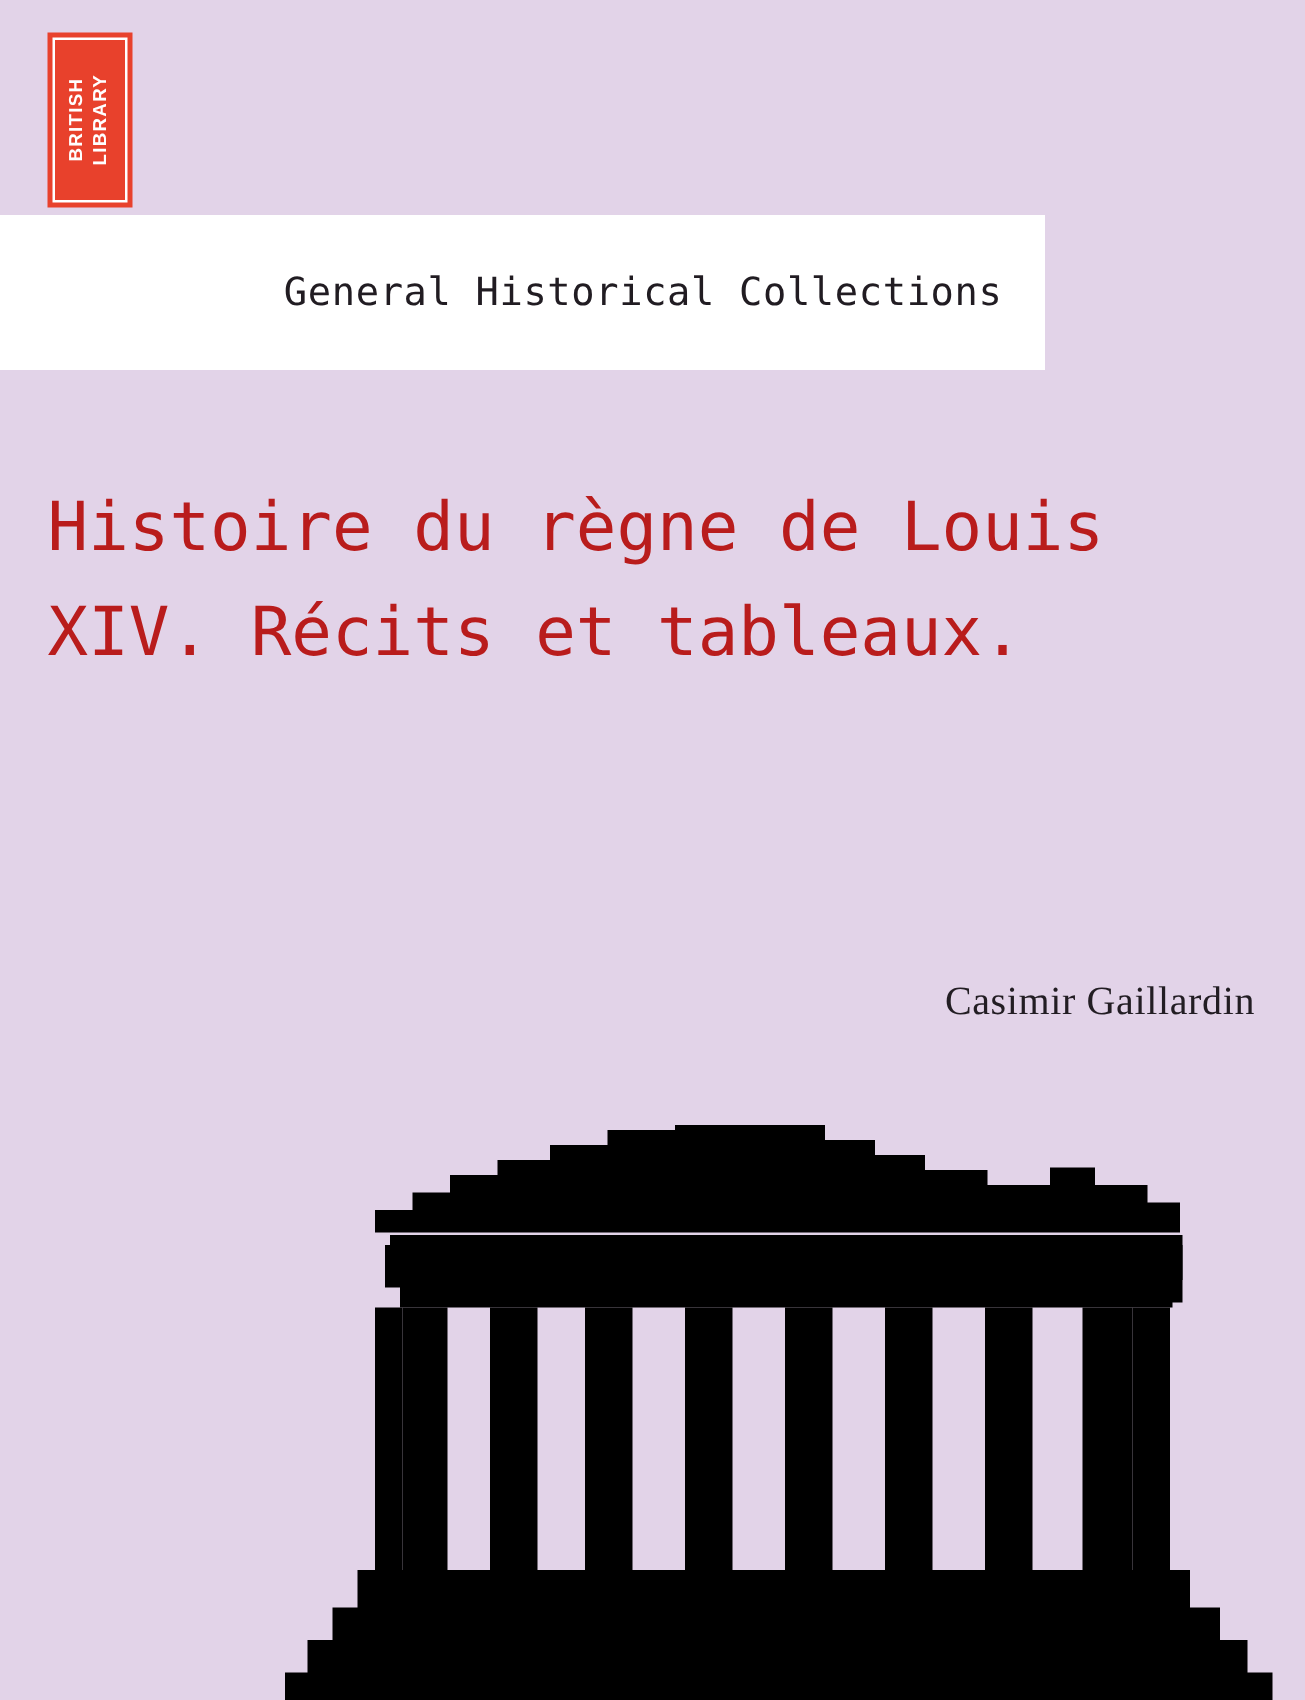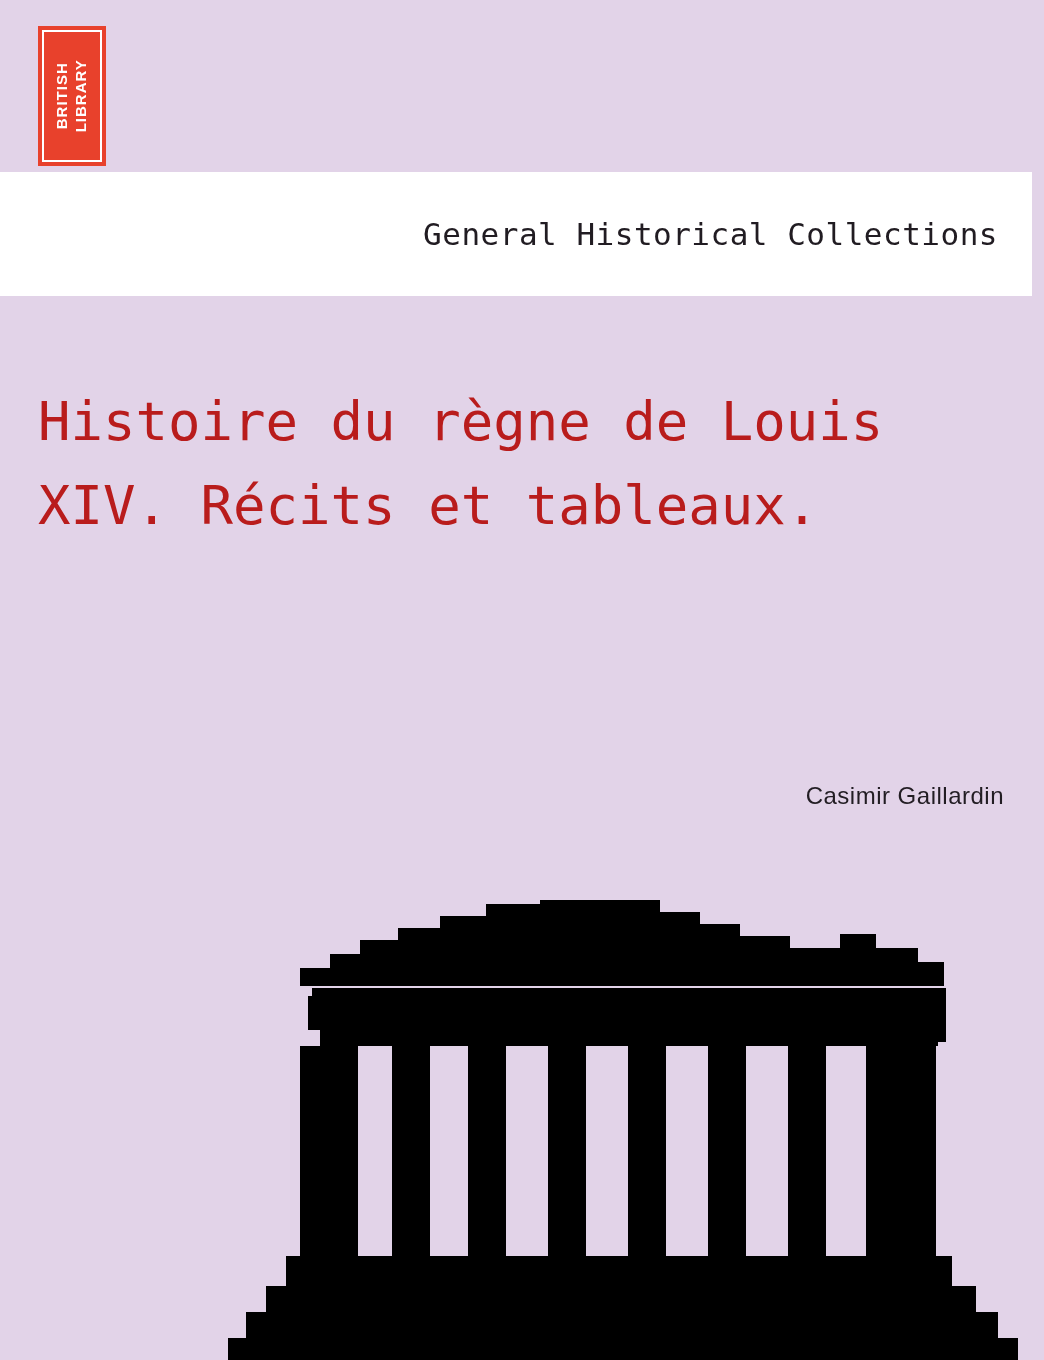--- a/index.html
+++ b/index.html
@@ -45,21 +45,21 @@
     letter-spacing: 1px;
     line-height: 1.25;
     text-align: center;
   }
 
   
   .collection-band {
     position: absolute;
     left: 0;
     top: 172px;
-    width: 1032px;
+    width: 836px;
     height: 124px;
     background: #ffffff;
     display: flex;
     align-items: center;
     justify-content: flex-end;
   }
   .collection-title {
     font-family: "DejaVu Sans Mono", monospace;
     font-size: 31px;
     color: #211c22;
@@ -85,22 +85,22 @@
   }
 
   
   .author-block {
     position: absolute;
     right: 40px;
     top: 782px;
     text-align: right;
   }
   .author-name {
-    font-family: Liberation Sans, sans-serif;
-    font-size: 24px;
+    font-family: Liberation Serif, serif;
+    font-size: 32px;
     color: #221d23;
     letter-spacing: 0.5px;
   }
 
   
   .temple {
     position: absolute;
     left: 0;
     bottom: 0;
     width: 1044px;

